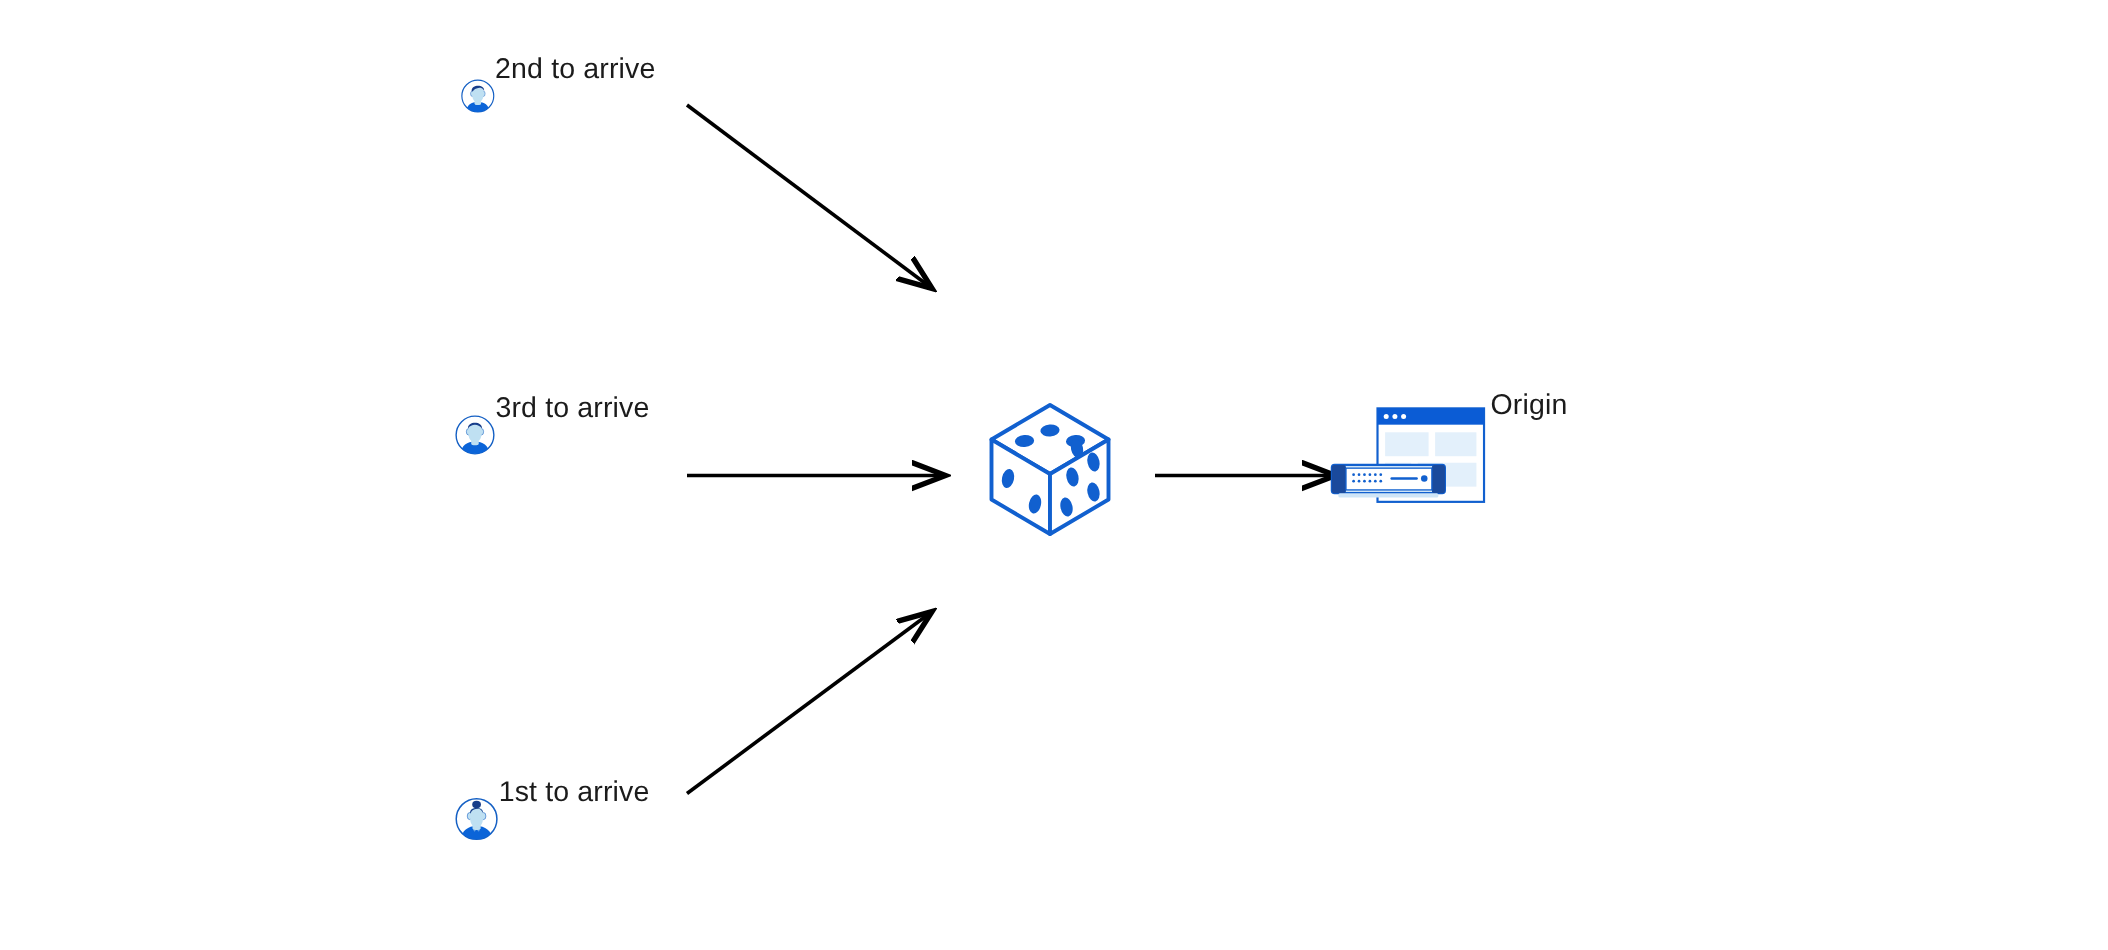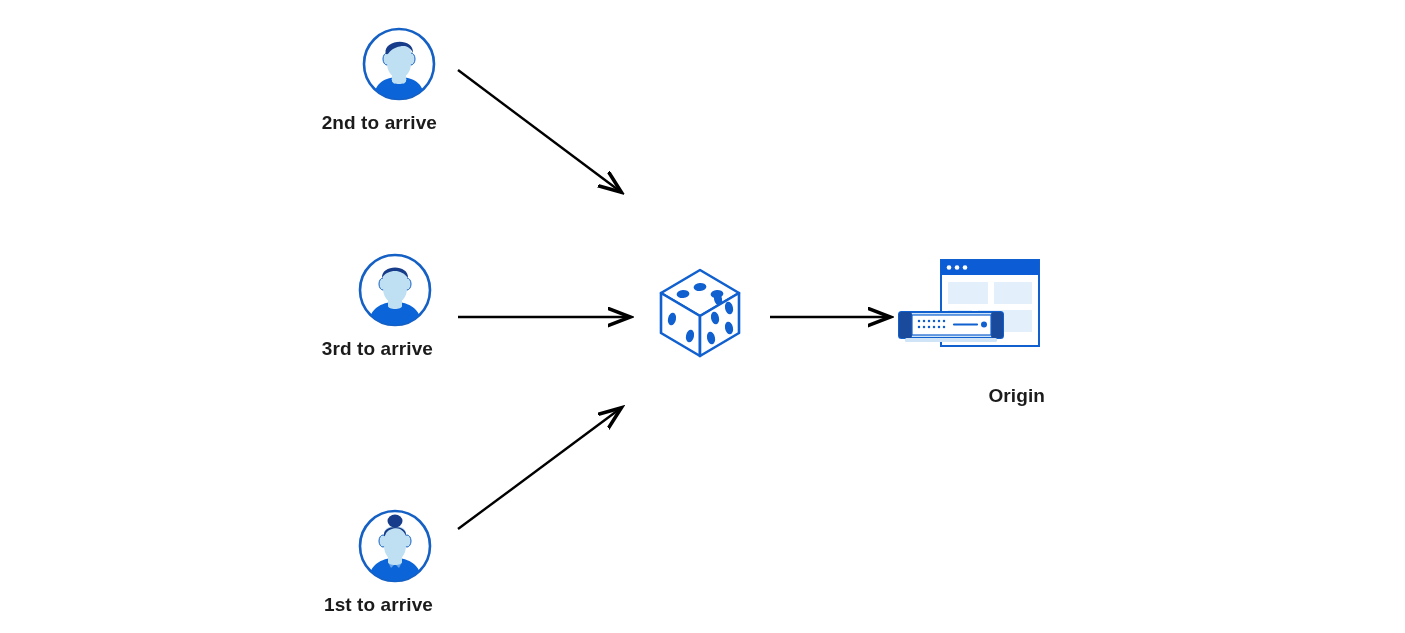--- a/index.html
+++ b/index.html
@@ -14,41 +14,40 @@
     overflow: hidden;
     font-family: "Liberation Sans", sans-serif;
   }
   .canvas {
     position: absolute;
     inset: 0;
   }
   .node {
     position: absolute;
     display: flex;
-    flex-direction: column;
-    align-items: flex-end;
-    font-weight: bold;
+    flex-direction: row;
+    align-items: flex-start;
   }
   .node-icon {
     display: block;
   }
   .node-label {
     margin-top: 10px;
     font-size: 19px;
     color: #1b1b1b;
     font-family: "Liberation Sans", sans-serif;
     white-space: nowrap;
     letter-spacing: 0.1px;
   }
   .client-1 { left: 307px; top: 26px; width: 130px; }
   .client-2 { left: 303px; top: 252px; width: 130px; }
   .client-3 { left: 303px; top: 508px; width: 130px; }
   .dice-node { left: 655px; top: 266px; width: 90px; }
   .origin-node { left: 885px; top: 252px; width: 160px; }
-  .origin-node .node-label { margin-top: 28px; }
+  .origin-node .node-label { margin-top: 8px; }
 
   .arrows {
     position: absolute;
     left: 0;
     top: 0;
     width: 1405px;
     height: 633px;
     pointer-events: none;
   }
 </style>

